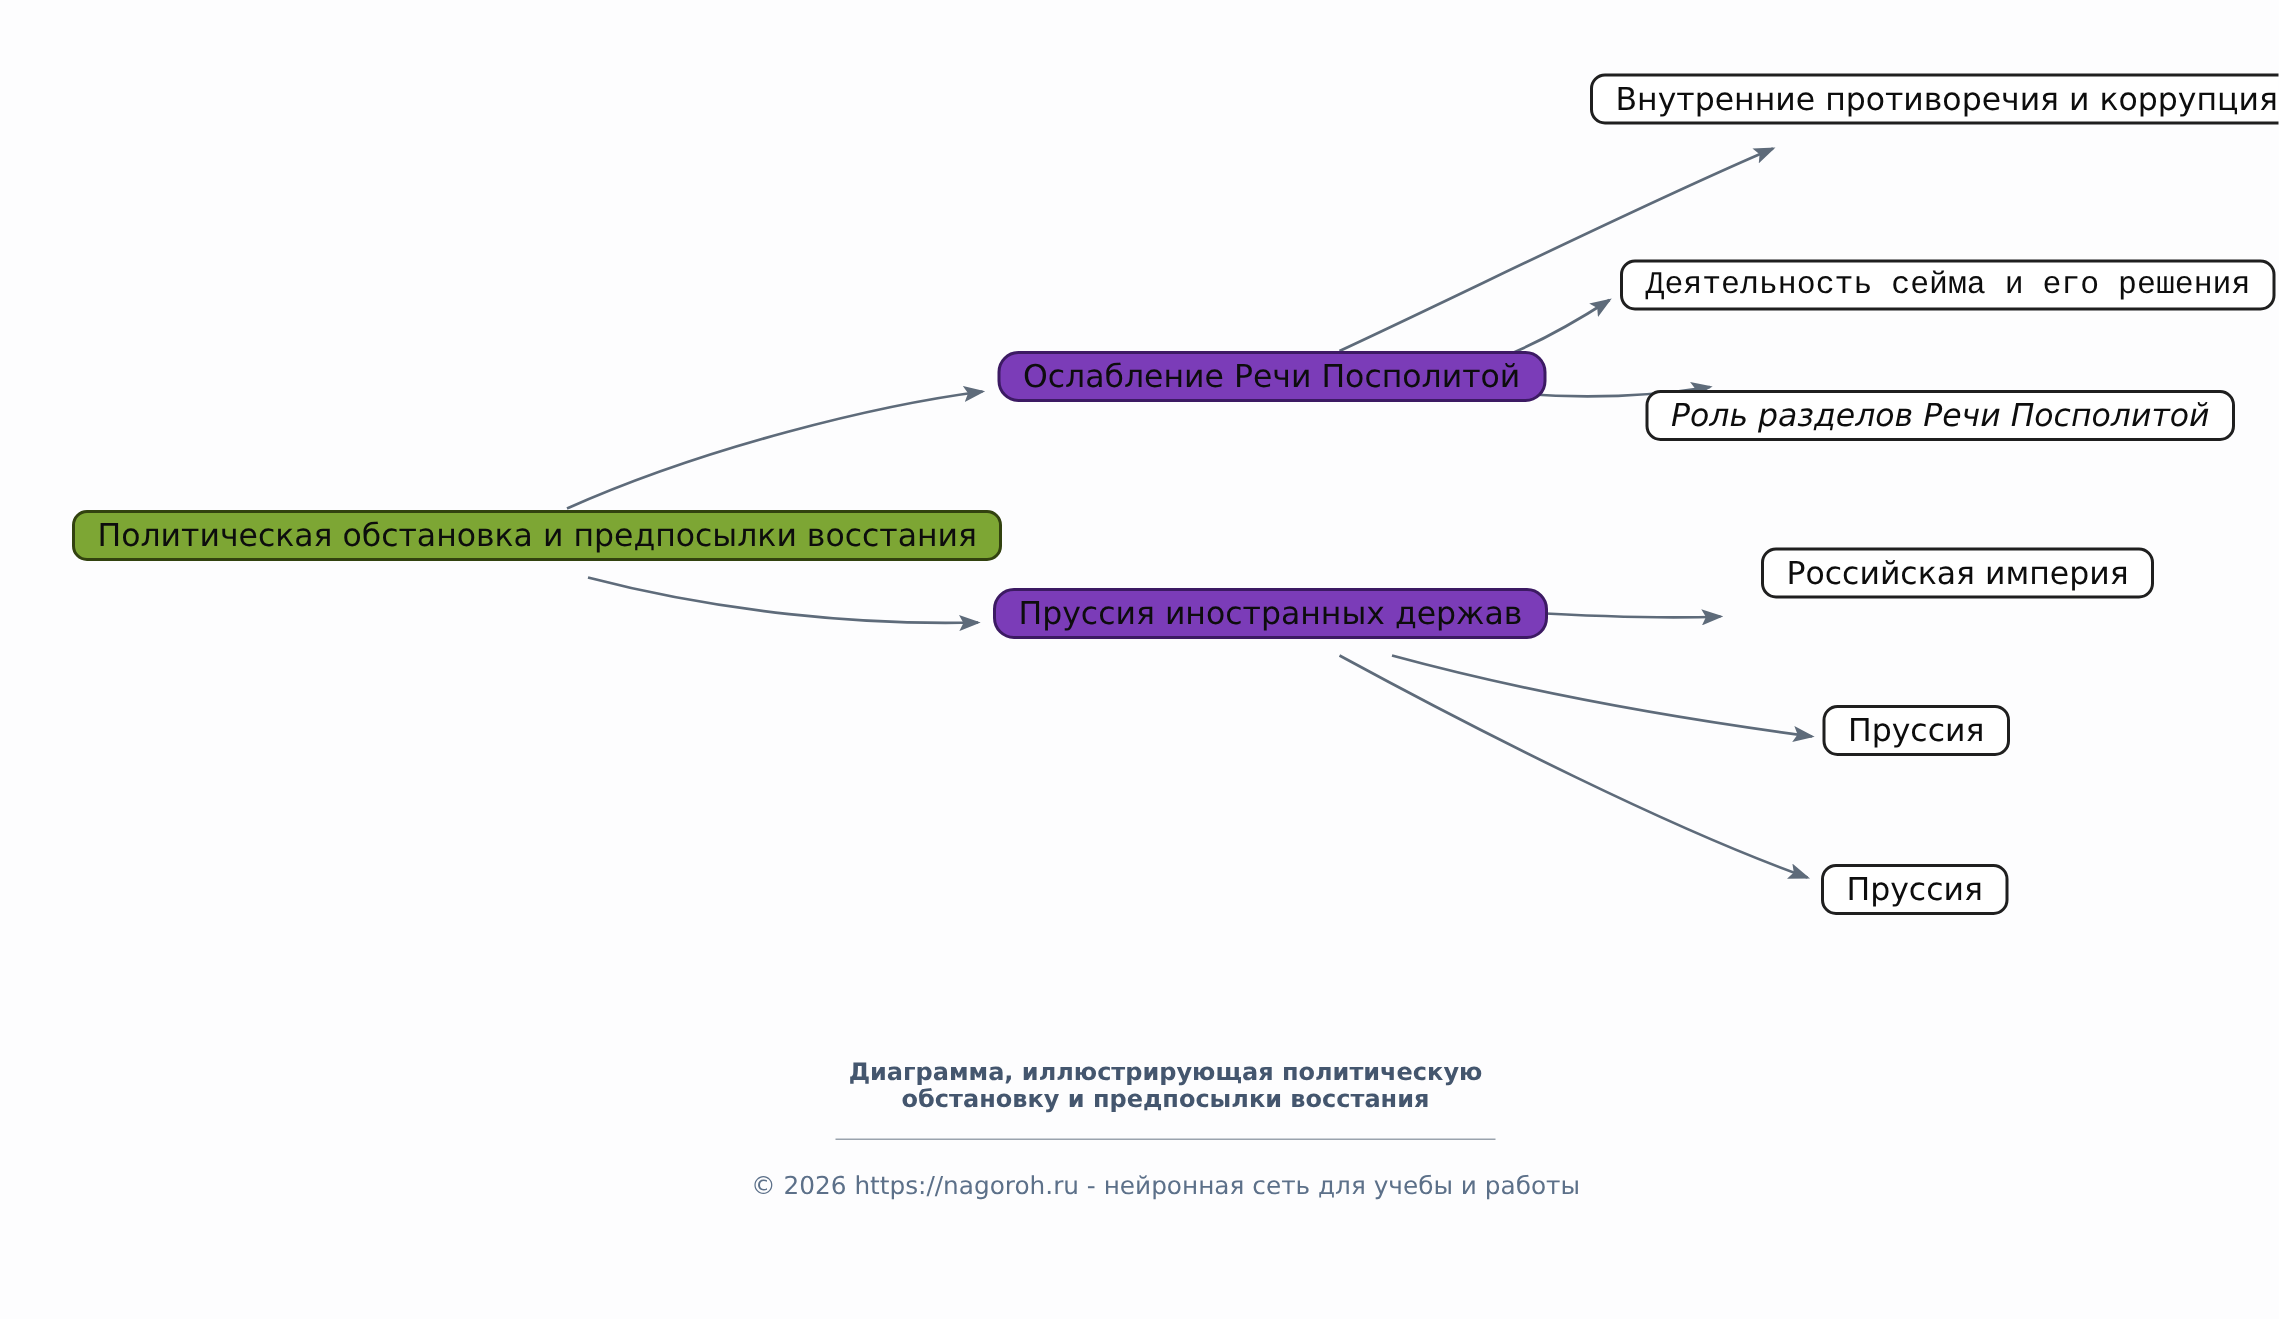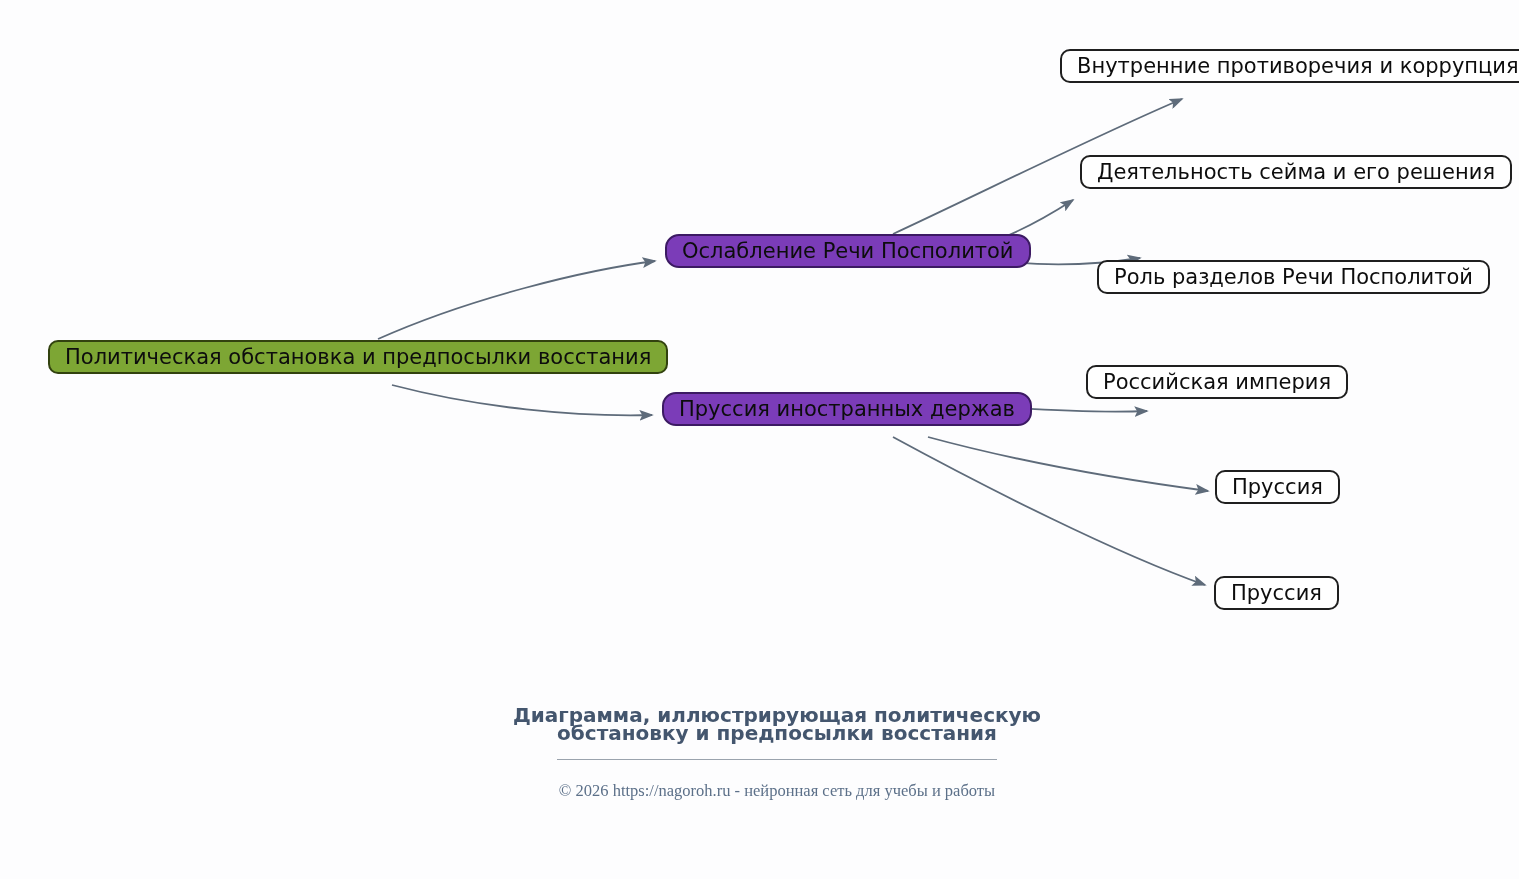--- a/index.html
+++ b/index.html
@@ -65,35 +65,34 @@
   }
   .caption {
     position: absolute;
     left: 457px;
     top: 706px;
     width: 640px;
     text-align: center;
   }
   .caption-title {
     font-weight: bold;
-    font-size: 20px;
+    font-size: 16px;
     line-height: 18px;
     color: var(--captionTitle);
   }
   .caption-divider {
     border: none;
     border-top: 1px solid var(--divider);
     width: 440px;
     margin: 17px auto 0 auto;
   }
   .caption-footer {
     margin-top: 21px;
     font-size: 16.5px;
     color: var(--captionFooter);
-    font-family: Liberation Serif, serif;
   }
 </style>
 </head>
 <body>
 
 <div class="canvas">
 
   <svg class="connectors" viewBox="0 0 1519 879" xmlns="http://www.w3.org/2000/svg">
     <defs>
       <marker id="arrowhead" markerWidth="8" markerHeight="6" refX="7" refY="3" orient="auto" markerUnits="strokeWidth">
@@ -111,25 +110,25 @@
   </svg>
 
   <div class="node root" style="left:48px; top:340px;">Политическая обстановка и предпосылки восстания</div>
 
   <div class="node branch" style="left:665px; top:234px;">Ослабление Речи Посполитой</div>
 
   <div class="node branch" style="left:662px; top:392px;">Пруссия иностранных держав</div>
 
   <div class="node leaf" style="left:1060px; top:49px;">Внутренние противоречия и коррупция</div>
 
-  <div class="node leaf" style="left:1080px; top:155px;">Деятельность сейма и его решения</div>
+  <div class="node leaf" style="left:1080px; top:173px;font-family:Liberation Mono, monospace;">Деятельность сейма и его решения</div>
 
-  <div class="node leaf" style="left:1097px; top:260px;">Роль разделов Речи Посполитой</div>
+  <div class="node leaf" style="left:1097px; top:260px;font-style:italic;">Роль разделов Речи Посполитой</div>
 
-  <div class="node leaf" style="left:1086px; top:365px;">Российская империя</div>
+  <div class="node leaf" style="left:1174px; top:365px;">Российская империя</div>
 
   <div class="node leaf" style="left:1215px; top:470px;">Пруссия</div>
 
   <div class="node leaf" style="left:1214px; top:576px;">Пруссия</div>
 
   <div class="caption">
     <div class="caption-title">
       <div>Диаграмма, иллюстрирующая политическую</div>
       <div>обстановку и предпосылки восстания</div>
     </div>

